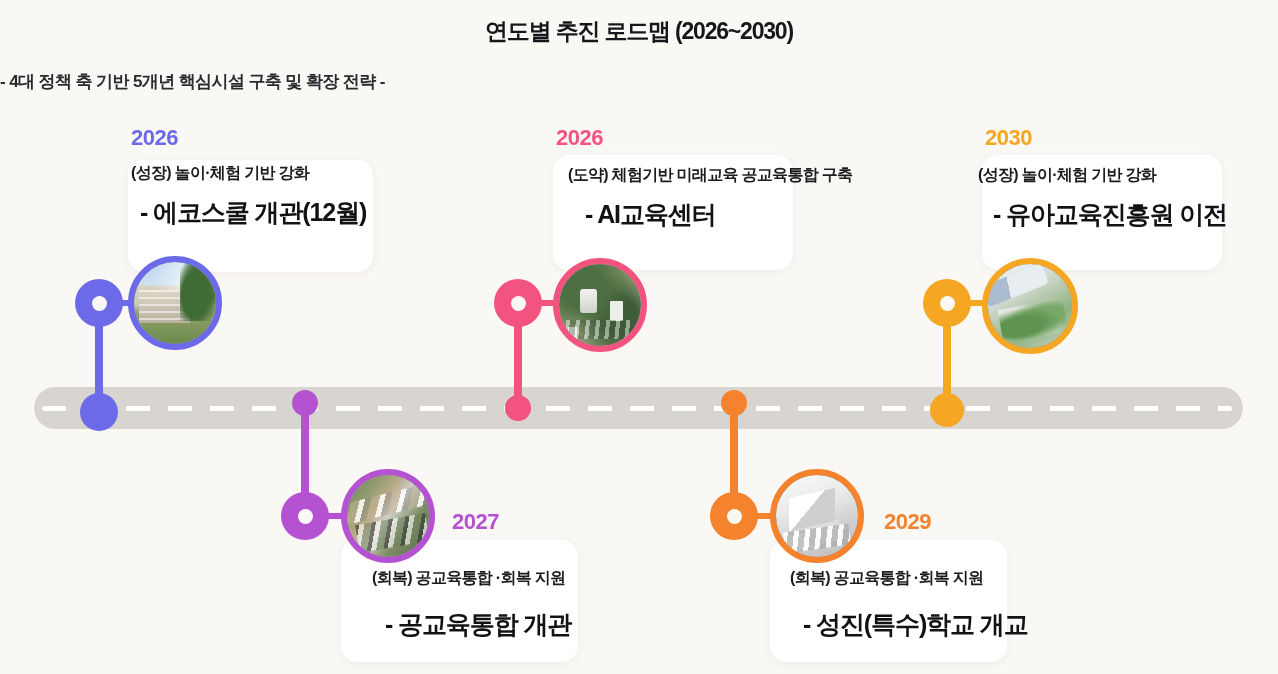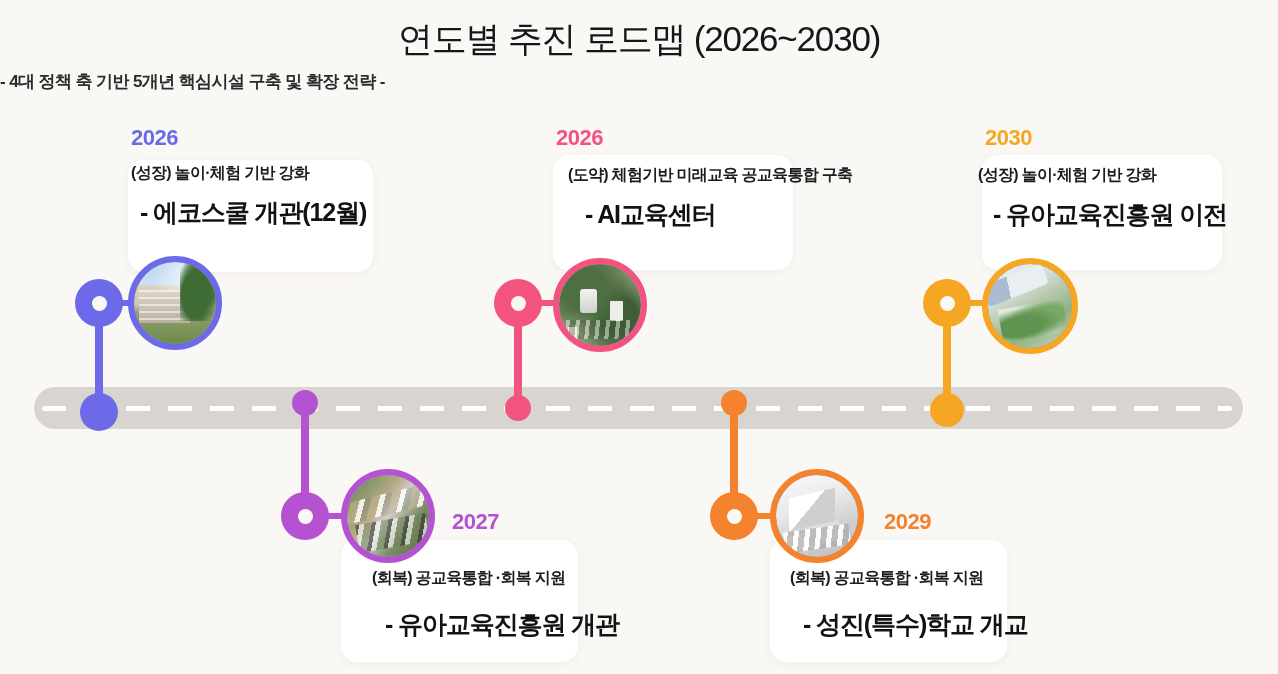--- a/index.html
+++ b/index.html
@@ -22,22 +22,22 @@
     width: 1278px;
     height: 674px;
   }
 
   
   .title {
     position: absolute;
     left: 0; top: 16px;
     width: 1278px;
     text-align: center;
-    font-size: 35px;
-    font-weight: 400;
+    font-size: 23px;
+    font-weight: 700;
     letter-spacing: -1.2px;
     color: #17161A;
     white-space: nowrap;
   }
   .subtitle {
     position: absolute;
     left: 0; top: 70px;
     width: 1278px;
     text-align: left;
     font-size: 17px;
@@ -294,21 +294,21 @@
   <div class="arm" style="left:118px; top:300px; width:40px; background:#6C6AE8;"></div>
   <div class="ring-node" style="left:75px; top:279px; background:#6C6AE8;"></div>
   <div class="road-dot" style="left:80px; top:393px; width:38px; height:38px; background:#6C6AE8;"></div>
   <div class="photo pic-eco-wrap" style="left:128px; top:256px; width:94px; height:94px; border:6px solid #6C6AE8;">
     <div class="pic pic-eco"></div>
   </div>
 
   <div class="card" style="left:341px; top:540px; width:237px; height:122px;"></div>
   <div class="year" style="left:452px; top:509px; color:#B552D2;">2027</div>
   <div class="card-line1" style="left:372px; top:568px;">(회복) 공교육통합 ·회복 지원</div>
-  <div class="card-line2" style="left:385px; top:608px;">- 유아교육진흥원 개관</div>
+  <div class="card-line2" style="left:385px; top:608px;">- 공교육통합 개관</div>
   <div class="stem" style="left:301px; top:402px; width:8px; height:110px; background:#B552D2;"></div>
   <div class="arm" style="left:324px; top:513px; width:36px; background:#B552D2;"></div>
   <div class="ring-node" style="left:281px; top:492px; background:#B552D2;"></div>
   <div class="road-dot" style="left:292px; top:390px; width:26px; height:26px; background:#B552D2;"></div>
   <div class="photo" style="left:341px; top:469px; width:94px; height:94px; border:6px solid #B552D2;">
     <div class="pic pic-aerial-color"></div>
   </div>
 
   <div class="card" style="left:553px; top:155px; width:240px; height:115px;"></div>
   <div class="year" style="left:556px; top:125px; color:#F2547F;">2026</div>

